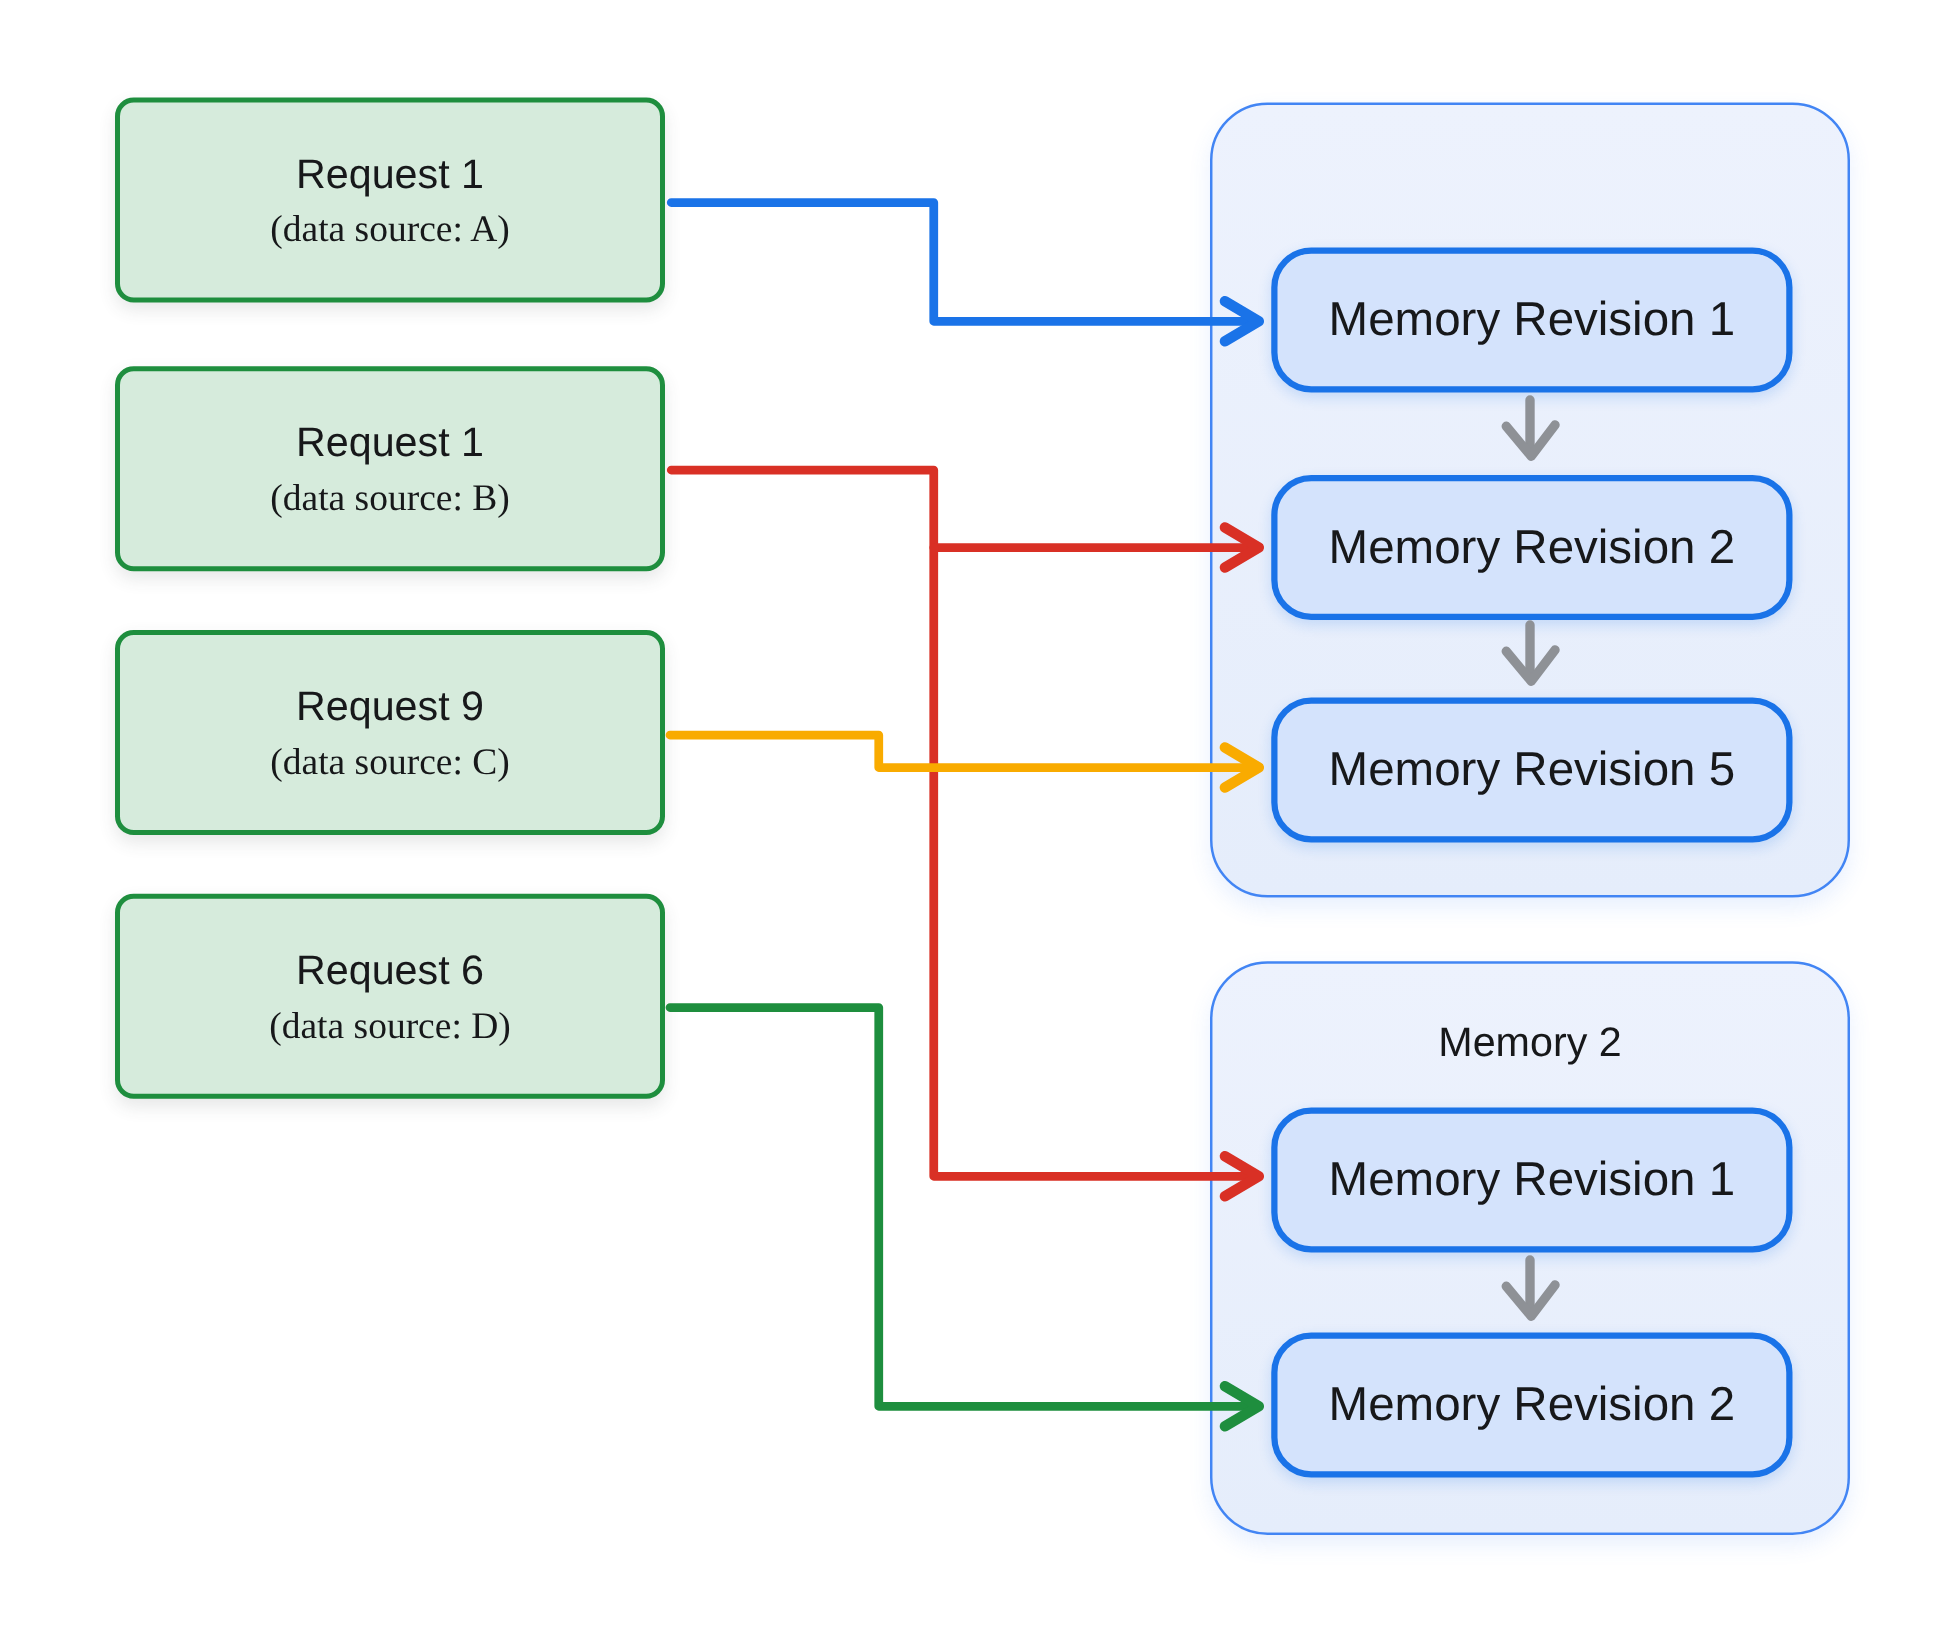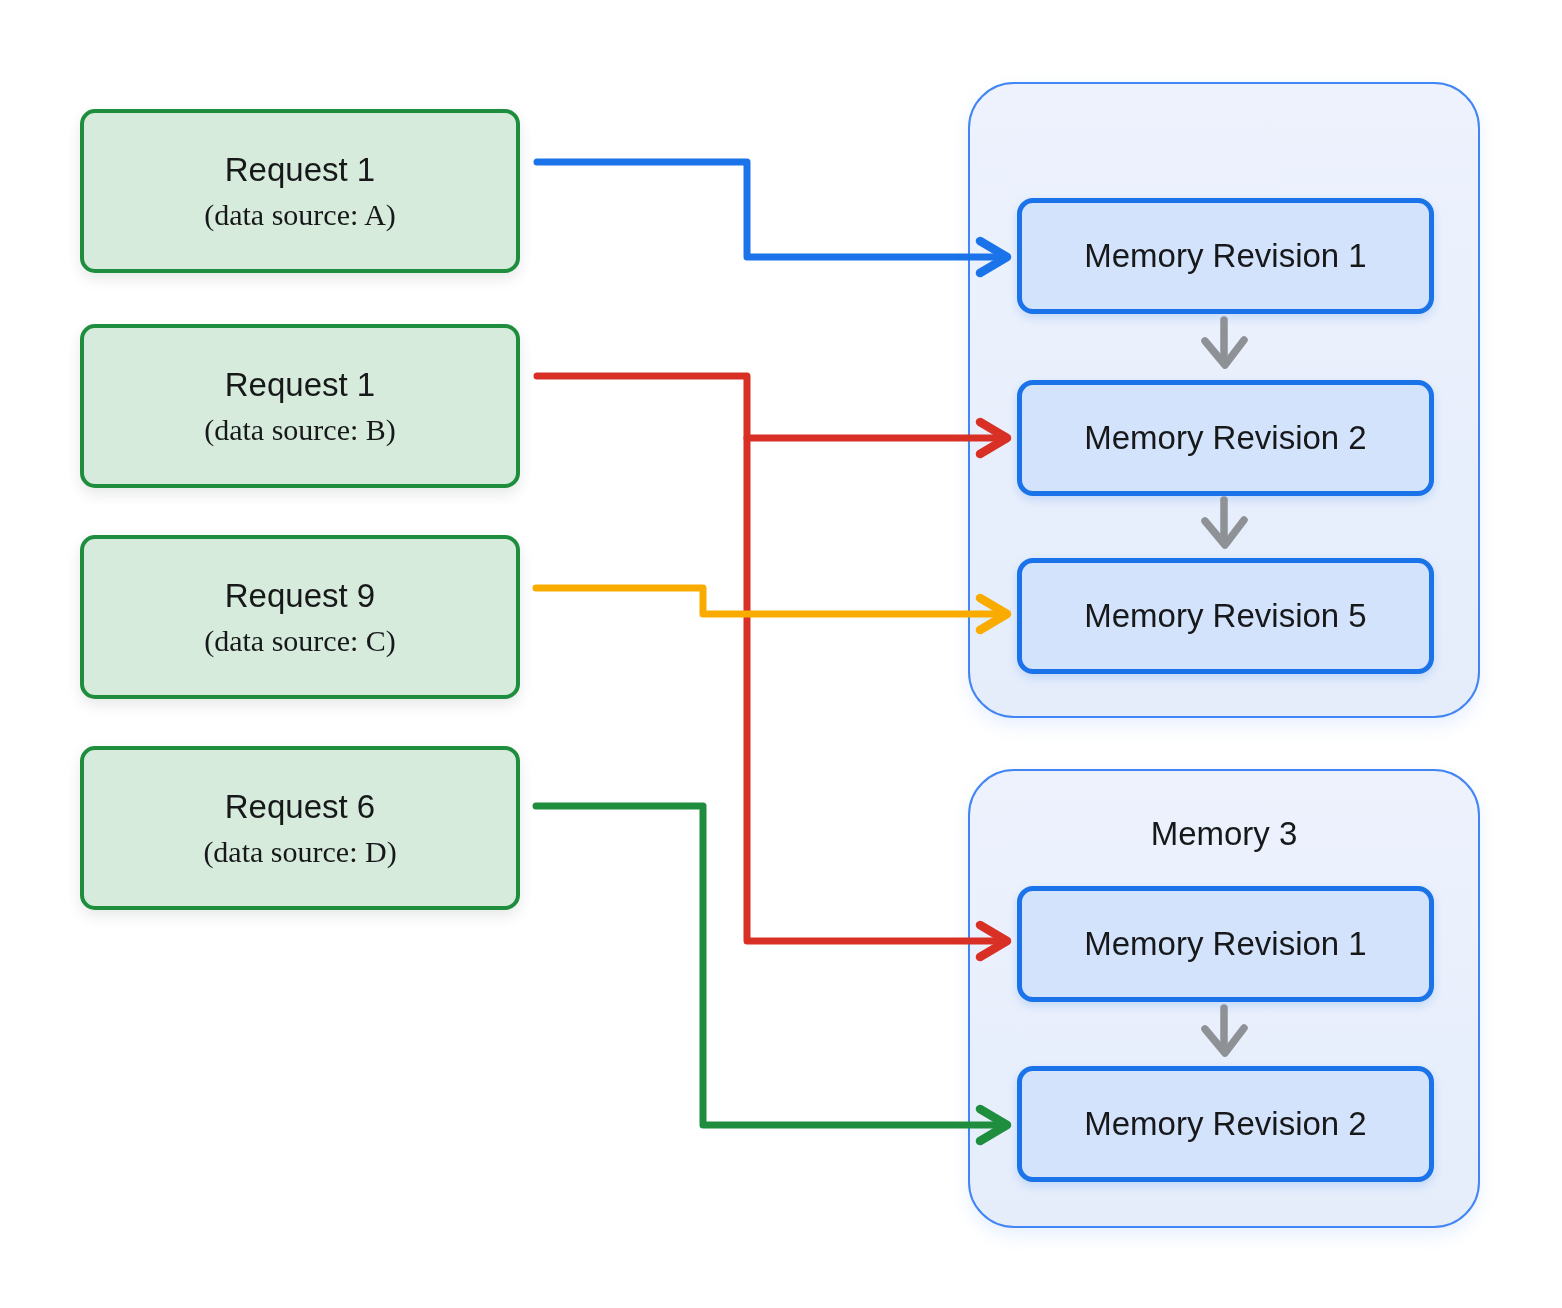--- a/index.html
+++ b/index.html
@@ -12,34 +12,33 @@
   .canvas {
     position: relative;
     width: 1562px;
     height: 1308px;
     background: #ffffff;
     overflow: hidden;
   }
   
   .request-box {
     position: absolute;
-    left: 80px;
+    left: 92px;
     width: 440px;
     height: 164px;
     box-sizing: border-box;
     background: #d6ebdc;
     border: 4px solid #1e8e3e;
     border-radius: 15px;
     box-shadow: 0 6px 14px rgba(60, 64, 67, 0.12);
     display: flex;
     flex-direction: column;
     align-items: center;
     justify-content: center;
     text-align: center;
-    margin-top: 31px;
   }
   .request-title {
     font-size: 33px;
     font-weight: 500;
     color: #17181a;
     line-height: 1.15;
   }
   .request-subtitle {
     font-size: 30px;
     font-weight: 400;
@@ -69,26 +68,26 @@
     color: #17181a;
   }
   .revision-box {
     position: absolute;
     left: 47px;
     width: 417px;
     height: 116px;
     box-sizing: border-box;
     background: #d4e3fc;
     border: 5px solid #1a73e8;
-    border-radius: 16px;
+    border-radius: 32px;
     box-shadow: 0 4px 10px rgba(26, 115, 232, 0.18);
     display: flex;
     align-items: center;
     justify-content: center;
-    font-size: 33px;
+    font-size: 38px;
     font-weight: 500;
     color: #17181a;
     text-align: center;
   }
   
   .overlay {
     position: absolute;
     left: 0;
     top: 0;
     width: 1562px;
@@ -134,21 +133,21 @@
     </div>
     <div class="revision-box" style="top:296px">
       <span>Memory Revision 2</span>
     </div>
     <div class="revision-box" style="top:474px">
       <span>Memory Revision 5</span>
     </div>
   </div>
 
   <div class="memory-container" style="top:769px;height:459px">
-    <div class="memory-title" style="top:44px">Memory 3</div>
+    <div class="memory-title" style="top:44px">Memory 2</div>
     <div class="revision-box" style="top:115px">
       <span>Memory Revision 1</span>
     </div>
     <div class="revision-box" style="top:295px">
       <span>Memory Revision 2</span>
     </div>
   </div>
 
   <svg class="overlay" viewBox="0 0 1562 1308">
 

